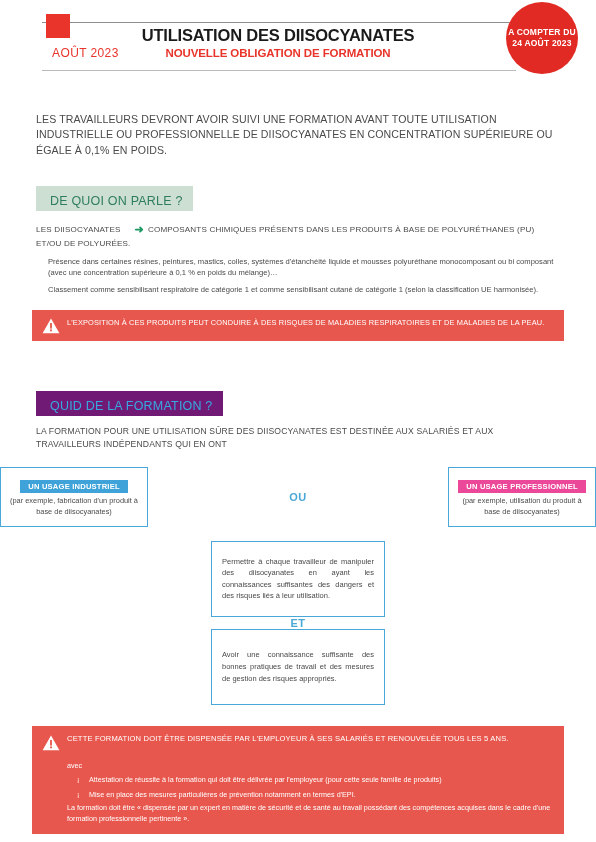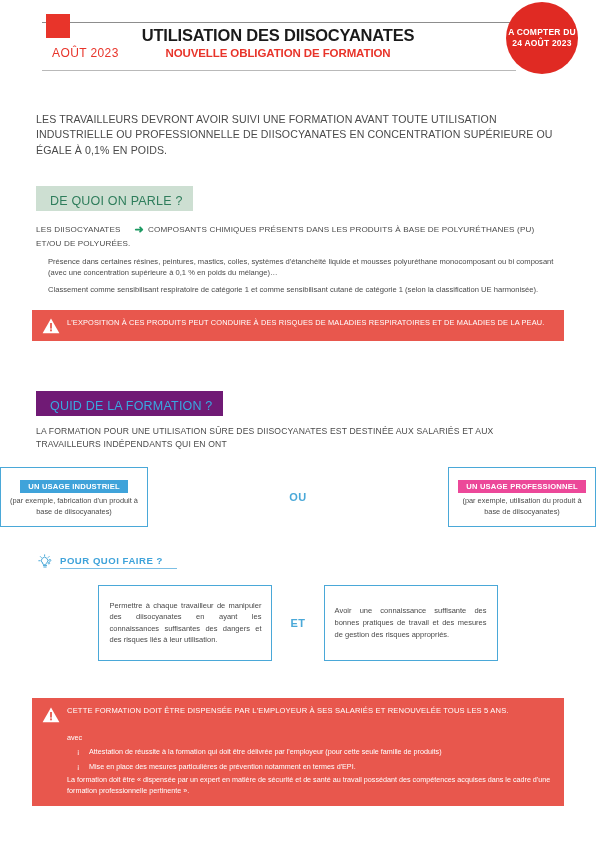--- a/index.html
+++ b/index.html
@@ -228,41 +228,42 @@
     letter-spacing: 0.5px;
     border-bottom: 1px solid #7cbfe4;
     padding: 0 14px 2px 0;
   }
 
   .reason-row {
     display: flex;
     align-items: center;
     justify-content: center;
     margin-top: 14px;
+    flex-direction: column;
   }
   .reason-box {
     width: 174px;
     min-height: 76px;
     border: 1px solid #4aa8d8;
     padding: 9px 10px;
     display: flex;
     align-items: center;
   }
   .reason-text {
     font-size: 7.5px;
     line-height: 1.55;
     color: #4a4a4a;
     text-align: justify;
   }
 
   
   .footer-banner {
     position: absolute;
     left: 32px; right: 32px;
-    top: 698px;
+    top: 726px;
     background: #e8574d;
     color: #ffffff;
     display: flex;
     align-items: flex-start;
     padding: 8px 12px 10px 8px;
   }
   .fb-title {
     font-size: 7.6px;
     letter-spacing: 0.15px;
     line-height: 1.4;
@@ -346,38 +347,20 @@
       <div class="usage-tag">UN USAGE INDUSTRIEL</div>
       <div class="usage-note">(par exemple, fabrication d'un produit à base de diisocyanates)</div>
     </div>
     <div class="conj">OU</div>
     <div class="usage-box">
       <div class="usage-tag lighter">UN USAGE PROFESSIONNEL</div>
       <div class="usage-note">(par exemple, utilisation du produit à base de diisocyanates)</div>
     </div>
   </div>
 
-  <div class="pqf-head">
-    <span>
-      <svg class="bulb-icon" viewBox="0 0 20 20" aria-hidden="true">
-        <g stroke="#4aa8d8" stroke-width="1.1" fill="none" stroke-linecap="round">
-          <path d="M7.2 11.2 a3.6 3.6 0 1 1 4.6 0 c-0.7 0.6 -0.9 1.1 -0.95 1.9 h-2.7 c-0.05 -0.8 -0.25 -1.3 -0.95 -1.9 z"></path>
-          <path d="M8.2 14.0 h3.6"></path>
-          <path d="M8.7 15.6 h2.6"></path>
-          <path d="M9.6 2.0 v1.4"></path>
-          <path d="M4.9 4.0 l1.0 1.0"></path>
-          <path d="M3.1 8.6 h1.4"></path>
-          <path d="M14.6 3.9 l-1.0 1.0"></path>
-        </g>
-        <circle cx="15.4" cy="8.2" r="1.1" fill="none" stroke="#4aa8d8" stroke-width="1"></circle>
-        <circle cx="14.3" cy="11.3" r="0.9" fill="none" stroke="#4aa8d8" stroke-width="1"></circle>
-      </svg>
-    </span>
-    <span class="pqf-title">POUR QUOI FAIRE ?</span>
-  </div>
 
   <div class="reason-row">
     <div class="reason-box">
       <div class="reason-text">Permettre à chaque travailleur de manipuler des diisocyanates en ayant les connaissances suffisantes des dangers et des risques liés à leur utilisation.</div>
     </div>
     <div class="conj">ET</div>
     <div class="reason-box">
       <div class="reason-text">Avoir une connaissance suffisante des bonnes pratiques de travail et des mesures de gestion des risques appropriés.</div>
     </div>
   </div>

